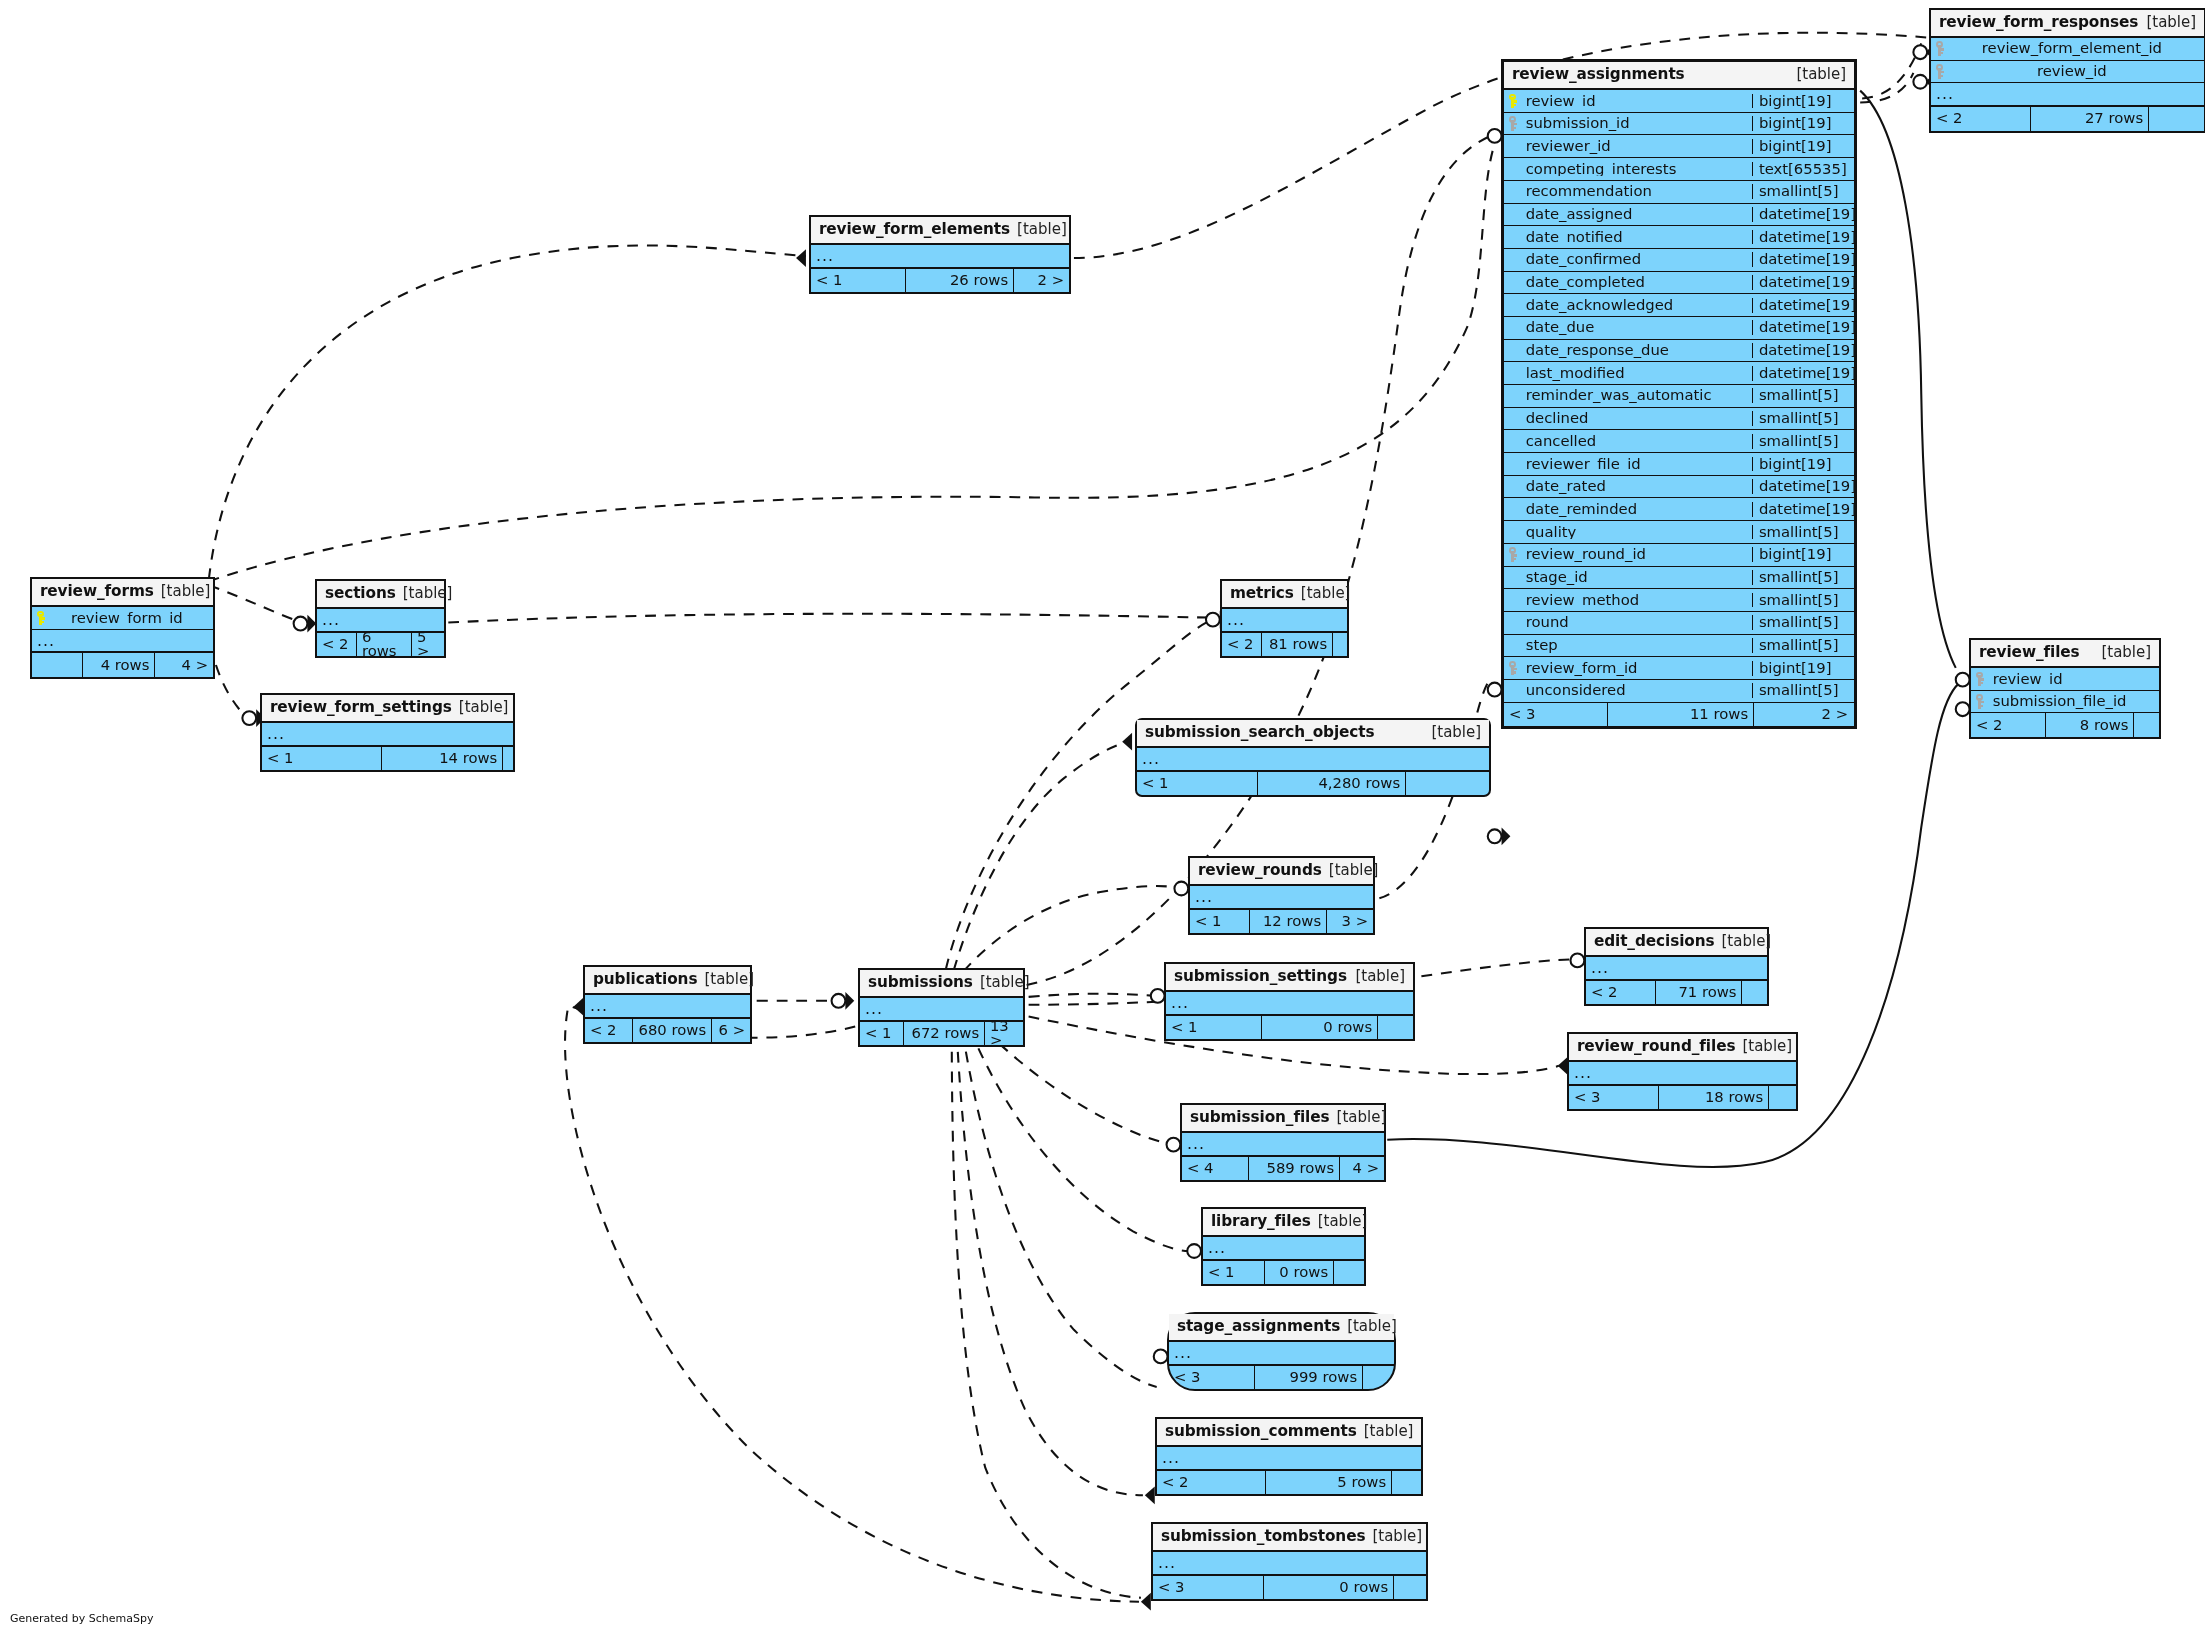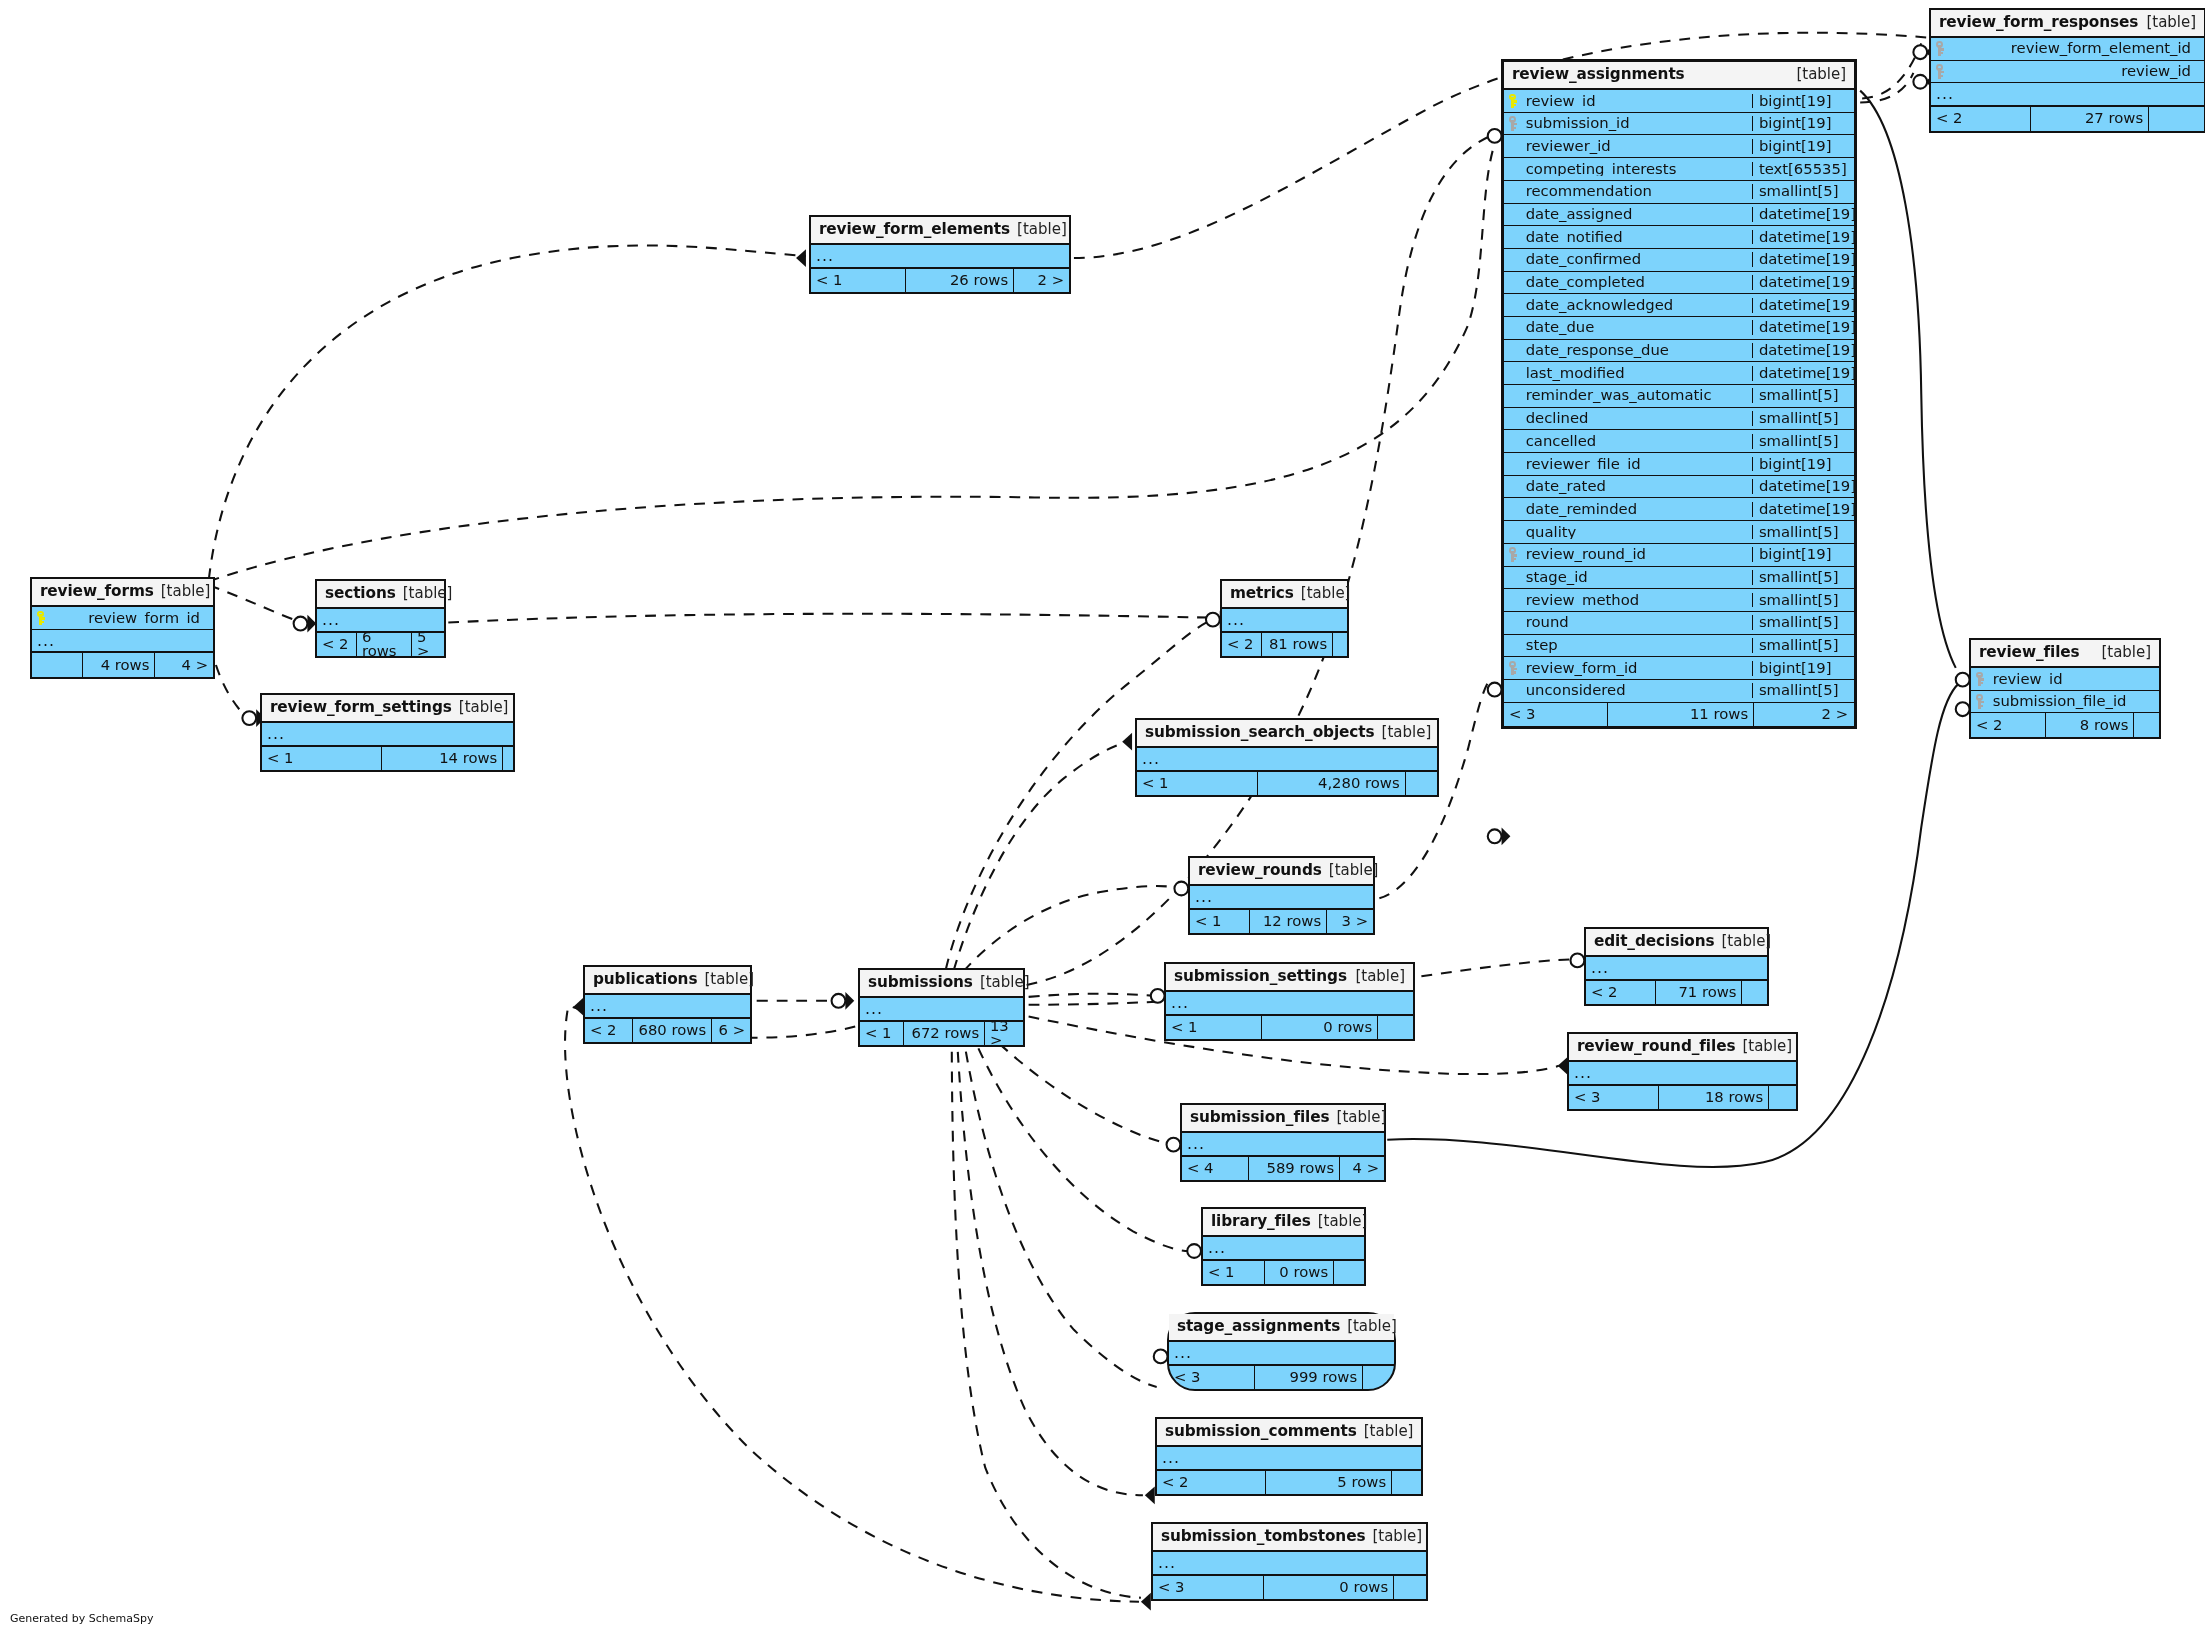--- a/index.html
+++ b/index.html
@@ -71,21 +71,21 @@
     display:flex;
     align-items:center;
     justify-content:center;
   }
   .tbl .col .cname{
     flex:1 1 auto;
     padding-left:2px;
     overflow:hidden;
     font-size:14.8px;
   }
-  .tbl .col .cname.ctr{ text-align:right; padding-right:13px;}
+  .tbl .col .cname.ctr{ text-align:center; padding-right:13px;}
   .tbl .col .ctype{
     border-left:1.5px solid #111111;
     padding:0 4.9px 0 5.9px;
     font-size:14.8px;
     width:102px;
     box-sizing:border-box;
   }
   .tbl .dots{
     box-sizing:border-box;
     height:23.6px;
@@ -607,21 +607,21 @@
             </span>
           </span>
           <span class="cname">submission_file_id</span>
         </div>
         <div class="ftr">
           <div class="f-left" style="width:74px">&lt; 2</div>
           <div class="f-mid" style="width:89px">8 rows</div>
           <div class="f-right" style="width:25.6px"></div>
         </div>
       </div>
-      <div class="tbl" style="left: 1135px; top: 718px; width: 304px;">
+      <div class="tbl" style="left: 1135px; top: 718px; width: 356px; border-radius: 7px;">
         <div class="hdr">
           <span class="nm">submission_search_objects</span>
           <span class="tg">[table]</span>
         </div>
         <div class="dots">...</div>
         <div class="ftr">
           <div class="f-left" style="width:120px">&lt; 1</div>
           <div class="f-mid" style="width:148px">4,280 rows</div>
           <div class="f-right" style="width:32.5px"></div>
         </div>

